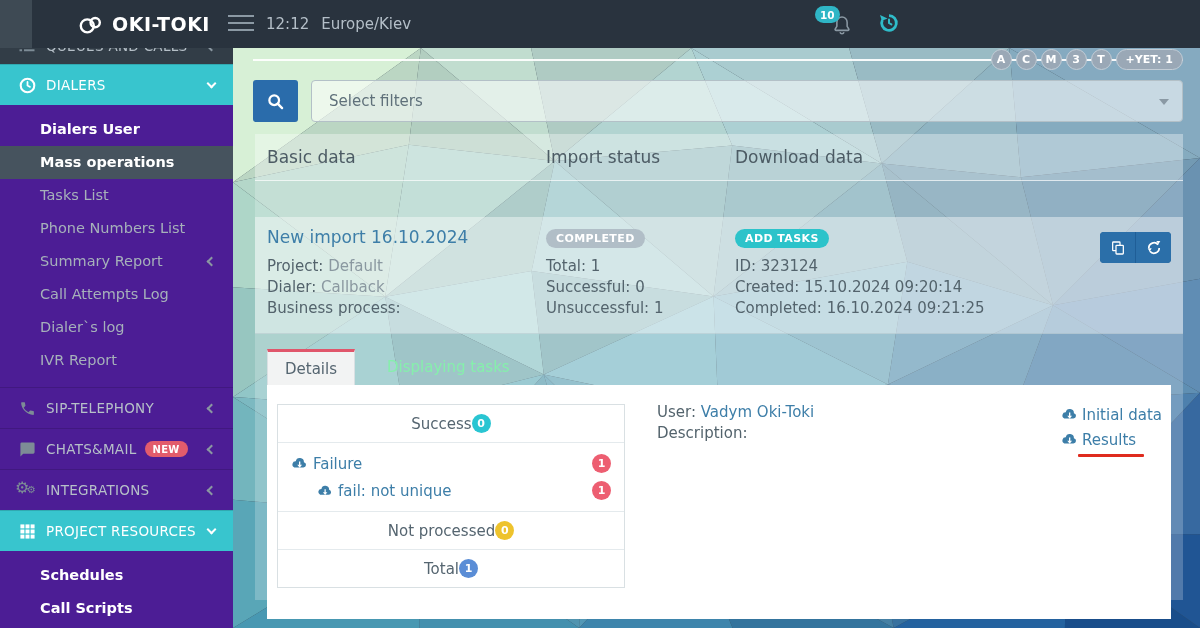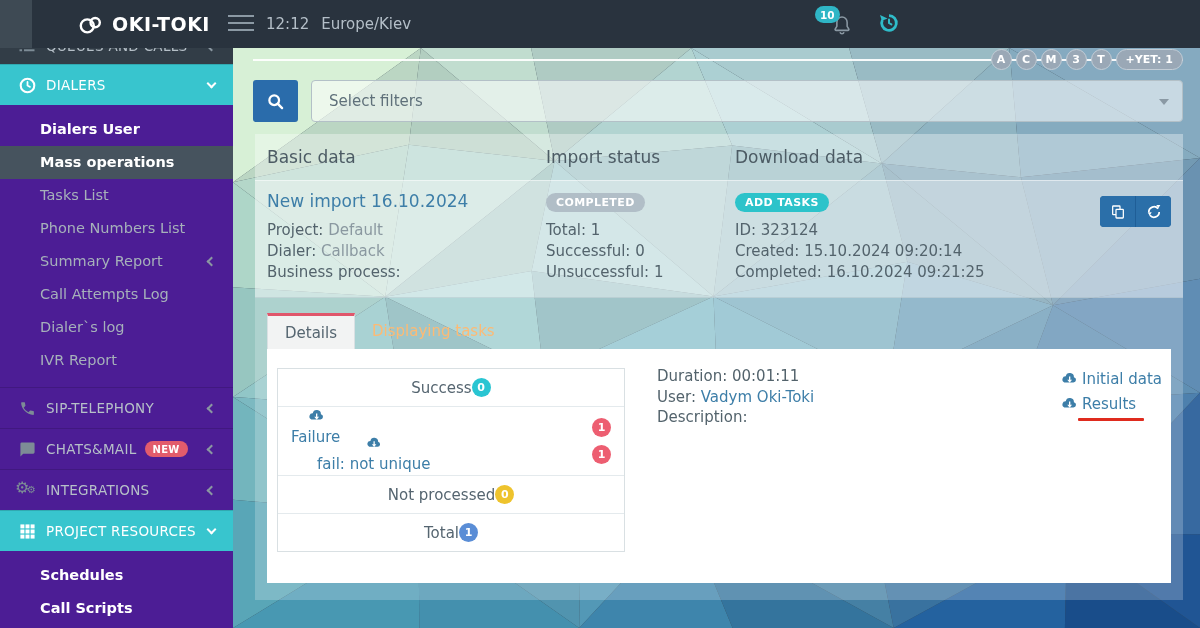--- a/index.html
+++ b/index.html
@@ -53,44 +53,44 @@
   .search-btn { width:45px; height:42px; background:#2a6cab; border:none; border-radius:3px; display:flex; align-items:center; justify-content:center; cursor:pointer; }
   .filter-input-wrap { position:relative; flex:1; margin-left:13px; }
   .filter-input { width:100%; height:42px; background:rgba(255,255,255,.55); border:1px solid #b3c0c7; border-radius:4px; padding:0 34px 0 17px; font-size:15px; color:#5f707a; font-family:inherit; }
   .filter-input::placeholder { color:#5f707a; opacity:1; }
   .select-caret { position:absolute; right:14px; top:19px; width:0; height:0; border-left:5px solid transparent; border-right:5px solid transparent; border-top:6px solid #8a99a4; cursor:pointer; }
 
   
   .card { position:absolute; left:22px; top:86px; width:928px; height:466px; background:rgba(255,255,255,.22); }
   .card-header { height:47px; background:rgba(255,255,255,.18); border-bottom:1px solid rgba(255,255,255,.65); display:grid; grid-template-columns:279px 189px auto; align-items:center; padding-left:12px; }
   .card-header span { font-size:17px; color:#4c5b64; }
-  .import-row { height:117px; background:rgba(255,255,255,.42); border-bottom:1px solid rgba(160,180,190,.35); display:grid; grid-template-columns:279px 189px auto; padding:10px 0 0 12px; position:relative; }
+  .import-row { height:117px; background:rgba(255,255,255,.42); border-bottom:1px solid rgba(160,180,190,.35); display:grid; grid-template-columns:279px 189px auto; padding:10px 0 0 12px; position:relative;margin-top:36px; }
   .row-title { color:#3d7ea8; font-size:17px; cursor:pointer; margin-bottom:9px; display:inline-block; }
   .meta { font-size:15px; line-height:21px; color:#53636c; }
   .meta .val { color:#8a98a0; }
   .pill { display:inline-block; border-radius:11px; padding:3px 10px; font-size:11px; font-weight:bold; color:#fff; letter-spacing:.4px; }
   .pill.gray { background:#b1bec7; }
   .pill.teal { background:#2cc3ca; cursor:pointer; }
   .statlines { margin-top:8px; font-size:15px; line-height:21px; color:#53636c; }
   .btn-group { position:absolute; right:12px; top:15px; display:flex; gap:1px; background:#1f5e97; border-radius:4px; overflow:hidden; }
   .icon-btn { width:35px; height:31px; background:#2b6fa9; border:none; display:flex; align-items:center; justify-content:center; cursor:pointer; }
 
   .tabs { display:flex; margin:15px 0 0 12px; height:36px; }
   .tab { padding:17px 17px; display:flex; align-items:center; font-size:15px; cursor:pointer; }
   .tab.active { background:#f2f3f3; border-top:3px solid #e0566b; border-left:1px solid #d9e0e3; border-right:1px solid #d9e0e3; color:#556570; }
-  .tab.inactive { color:#fdba74; }
+  .tab.inactive { color:#86efac;margin-left:15px; }
 
   .panel { position:relative; margin:0 12px; height:234px; background:#ffffff; }
   .dtable { position:absolute; left:10px; top:19px; width:348px; border:1px solid #d9e0e3; background:#fff; }
   .drow { display:flex; align-items:center; justify-content:center; padding:9px 13px; border-bottom:1px solid #e4eaed; font-size:15px; color:#556570; }
   .drow:last-child { border-bottom:none; }
   .drow-multi { padding:7px 13px; border-bottom:1px solid #e4eaed; }
   .dline { display:flex; align-items:center; justify-content:space-between; height:27px; }
   .dline.sub { padding-left:26px; }
-  .dlink { display:flex; align-items:center; gap:6px; color:#3d7ea8; font-size:15px; cursor:pointer;flex-direction:column; }
+  .dlink { display:flex; align-items:center; gap:6px; color:#3d7ea8; font-size:15px; cursor:pointer; }
   .count { min-width:19px; height:19px; border-radius:50%; color:#fff; font-size:11px; font-weight:bold; display:flex; align-items:center; justify-content:center; }
   .count.teal { background:#29c5d2; }
   .count.red { background:#ed5e71; }
   .count.yellow { background:#eec32d; }
   .count.blue { background:#5a8dd6; }
 
   .info { position:absolute; left:390px; top:17px; font-size:15px; line-height:20.5px; color:#53636c; }
   .info a { color:#3d7ea8; cursor:pointer; }
   .dl-links { position:absolute; left:794px; top:17px; }
   .dl-link { display:flex; align-items:center; gap:5px; color:#3d7ea8; font-size:15px; height:25px; cursor:pointer; }
@@ -273,21 +273,20 @@
           <span>Not processed</span>
           <span class="count yellow">0</span>
         </div>
         <div class="drow">
           <span>Total</span>
           <span class="count blue">1</span>
         </div>
       </div>
 
       <div class="info">
-        <div>Duration: 00:01:11</div>
         <div><span>User:</span> <a>Vadym Oki-Toki</a></div>
         <div>Description:</div>
       </div>
 
       <div class="dl-links">
         <a class="dl-link">
           <svg class="cloud-dl" width="16" height="13" viewBox="0 0 24 19">
               <path d="M19.4 7.6A6.2 6.2 0 0 0 7.1 6.3 4.8 4.8 0 0 0 5 15.5h13.6a4 4 0 0 0 .8-7.9z" fill="#3d7ea8"></path>
               <path d="M12 6.5v5h-2.6l3.6 4.3 3.6-4.3H14v-5z" fill="#fff"></path>
             </svg>

